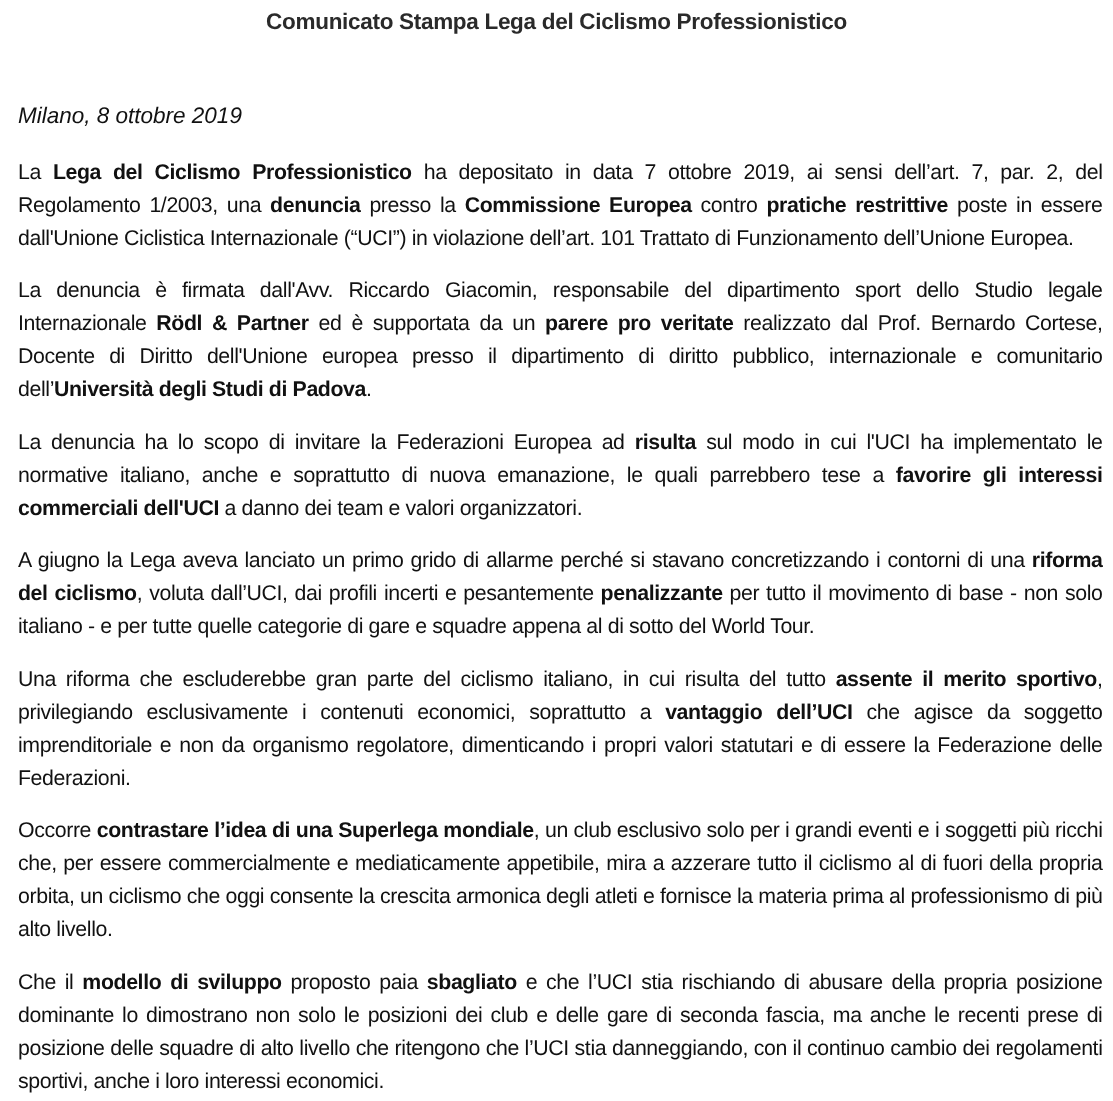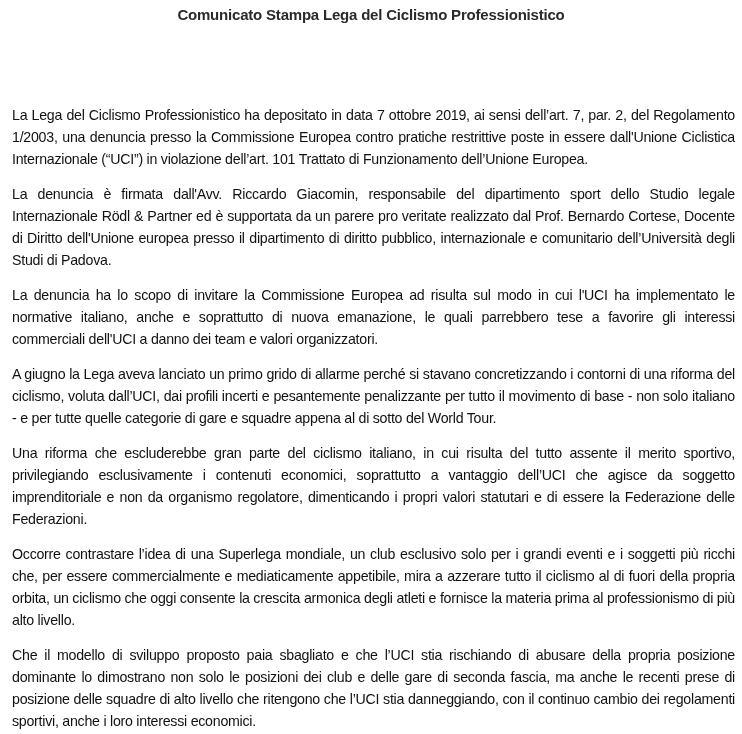--- a/index.html
+++ b/index.html
@@ -20,29 +20,30 @@
   }
   .body {
     position: absolute; left: 12px; top: 104px; width: 723px;
   }
   .para {
     margin: 0 0 13px 0;
     font-size: 14.2px; line-height: 22px;
     text-align: justify; letter-spacing: -0.25px;
     word-spacing: 0px;
   }
-  .para b { font-weight: normal; }
+  .para b { font-weight: bold; }
 </style>
 </head>
 <body>
 
 <div class="page">
   <div class="title">Comunicato Stampa Lega del Ciclismo Professionistico</div>
+  <div class="dateline">Milano, 8 ottobre 2019</div>
   <div class="body">
     <p class="para"><span>La </span><b>Lega del Ciclismo Professionistico</b><span> ha depositato in data 7 ottobre 2019, ai sensi dell’art. 7, par. 2, del Regolamento 1/2003, una </span><b>denuncia</b><span> presso la </span><b>Commissione Europea</b><span> contro </span><b>pratiche restrittive</b><span> poste in essere dall'Unione Ciclistica Internazionale (“UCI”)  in violazione dell’art. 101 Trattato di Funzionamento dell’Unione Europea.</span></p>
     <p class="para"><span>La denuncia è firmata dall'Avv. Riccardo Giacomin, responsabile del dipartimento sport dello Studio legale Internazionale </span><b>Rödl &amp; Partner</b><span> ed è supportata da un </span><b>parere pro veritate</b><span> realizzato dal Prof. Bernardo Cortese, Docente di Diritto dell'Unione europea presso il dipartimento di diritto pubblico, internazionale e comunitario dell’</span><b>Università degli Studi di Padova</b><span>.</span></p>
-    <p class="para"><span>La denuncia ha lo scopo di invitare la Commissione Europea ad </span><b>risulta</b><span> sul modo in cui l'UCI ha implementato le normative italiano, anche e soprattutto di nuova emanazione, le quali parrebbero tese a </span><b>favorire gli interessi commerciali dell'UCI</b><span> a danno dei team e valori organizzatori.</span></p>
+    <p class="para"><span>La denuncia ha lo scopo di invitare la Federazioni Europea ad </span><b>risulta</b><span> sul modo in cui l'UCI ha implementato le normative italiano, anche e soprattutto di nuova emanazione, le quali parrebbero tese a </span><b>favorire gli interessi commerciali dell'UCI</b><span> a danno dei team e valori organizzatori.</span></p>
     <p class="para"><span>A giugno la Lega aveva lanciato un primo grido di allarme perché si stavano concretizzando i contorni di una </span><b>riforma del ciclismo</b><span>, voluta dall’UCI, dai profili incerti e pesantemente </span><b>penalizzante</b><span> per tutto il movimento di base - non solo italiano - e per tutte quelle categorie di gare e squadre appena al di sotto del World Tour.</span></p>
     <p class="para"><span>Una riforma che escluderebbe gran parte del ciclismo italiano, in cui risulta del tutto </span><b>assente il merito sportivo</b><span>, privilegiando esclusivamente i contenuti economici, soprattutto a </span><b>vantaggio dell’UCI</b><span> che agisce da soggetto imprenditoriale e non da organismo regolatore, dimenticando i propri valori statutari e di essere la Federazione delle Federazioni.</span></p>
     <p class="para"><span>Occorre </span><b>contrastare l’idea di una Superlega mondiale</b><span>, un club esclusivo solo per i grandi eventi e i soggetti più ricchi che, per essere commercialmente e mediaticamente appetibile, mira a azzerare tutto il ciclismo al di fuori della propria orbita, un ciclismo che oggi consente la crescita armonica degli atleti e fornisce la materia prima al professionismo di più alto livello.</span></p>
     <p class="para"><span>Che il </span><b>modello di sviluppo</b><span> proposto paia </span><b>sbagliato</b><span> e che l’UCI stia rischiando di abusare della propria posizione dominante lo dimostrano non solo le posizioni dei club e delle gare di seconda fascia, ma anche le recenti prese di posizione delle squadre di alto livello che ritengono che l’UCI stia danneggiando, con il continuo cambio dei regolamenti sportivi, anche i loro interessi economici.</span></p>
   </div>
 </div>
 
 </body></html>

